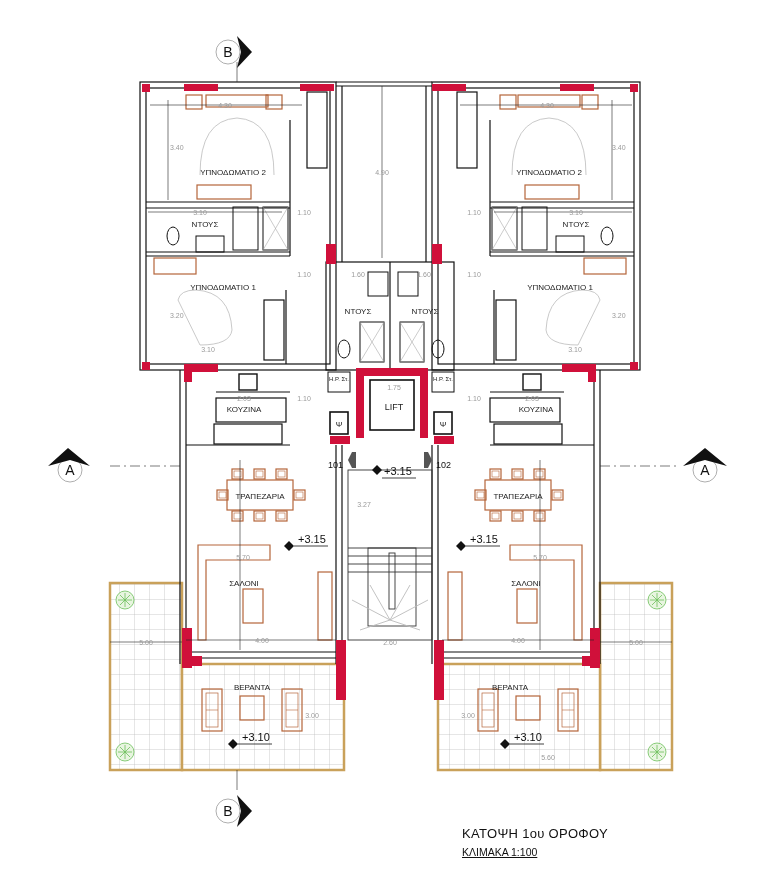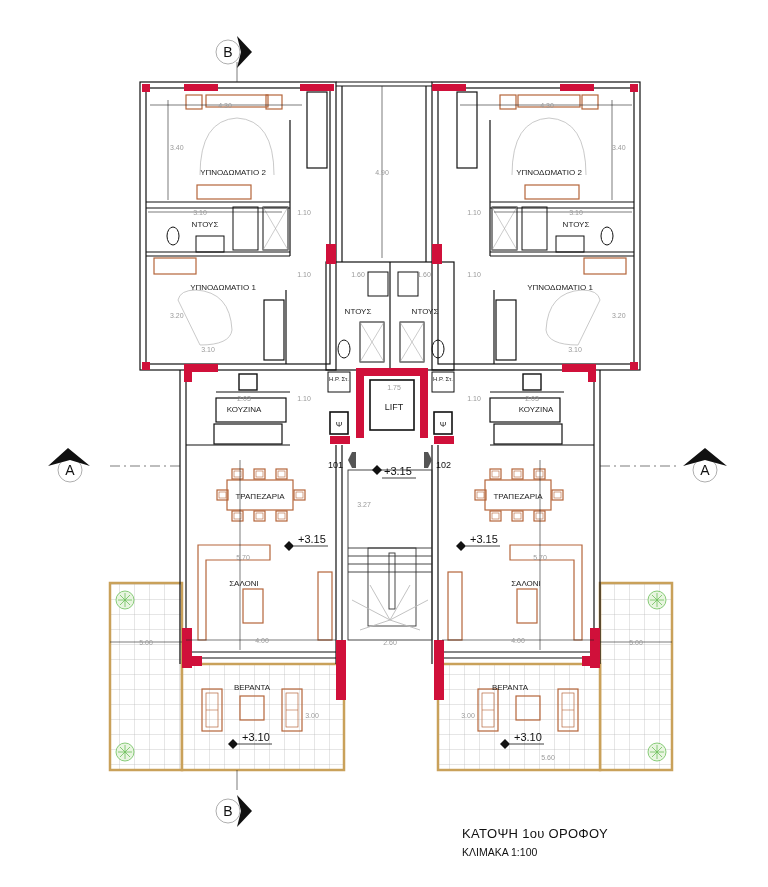--- a/index.html
+++ b/index.html
@@ -4,21 +4,21 @@
 <style>
   html,body{margin:0;padding:0;background:#ffffff;}
   body{width:768px;height:887px;position:relative;overflow:hidden;font-family:"Liberation Sans",sans-serif;}
   svg{position:absolute;left:0;top:0;}
   .lbl{font-family:"Liberation Sans",sans-serif;font-size:8px;fill:#222;}
   .dim{font-family:"Liberation Sans",sans-serif;font-size:7px;fill:#9a9a9a;}
   .lvl{font-family:"Liberation Sans",sans-serif;font-size:11px;fill:#111;}
   .sec{font-family:"Liberation Sans",sans-serif;font-size:14px;fill:#111;}
   .door{font-family:"Liberation Sans",sans-serif;font-size:9px;fill:#111;}
   .title{position:absolute;left:462px;top:826px;font-size:13px;color:#111;letter-spacing:0.3px;}
-  .scale{position:absolute;left:462px;top:846px;font-size:10.5px;color:#111;}
+  .scale{position:absolute;left:462px;top:846px;font-size:10.5px;color:#111;text-decoration:underline;}
 </style>
 </head>
 <body>
 
 <svg width="768" height="887" viewBox="0 0 768 887">
   <defs>
     <pattern id="tiles" width="15" height="15" patternUnits="userSpaceOnUse">
       <rect width="15" height="15" fill="#ffffff"></rect>
       <path d="M15 0V15M0 15H15" stroke="#b8b8b8" stroke-width="0.7" fill="none"></path>
     </pattern>

